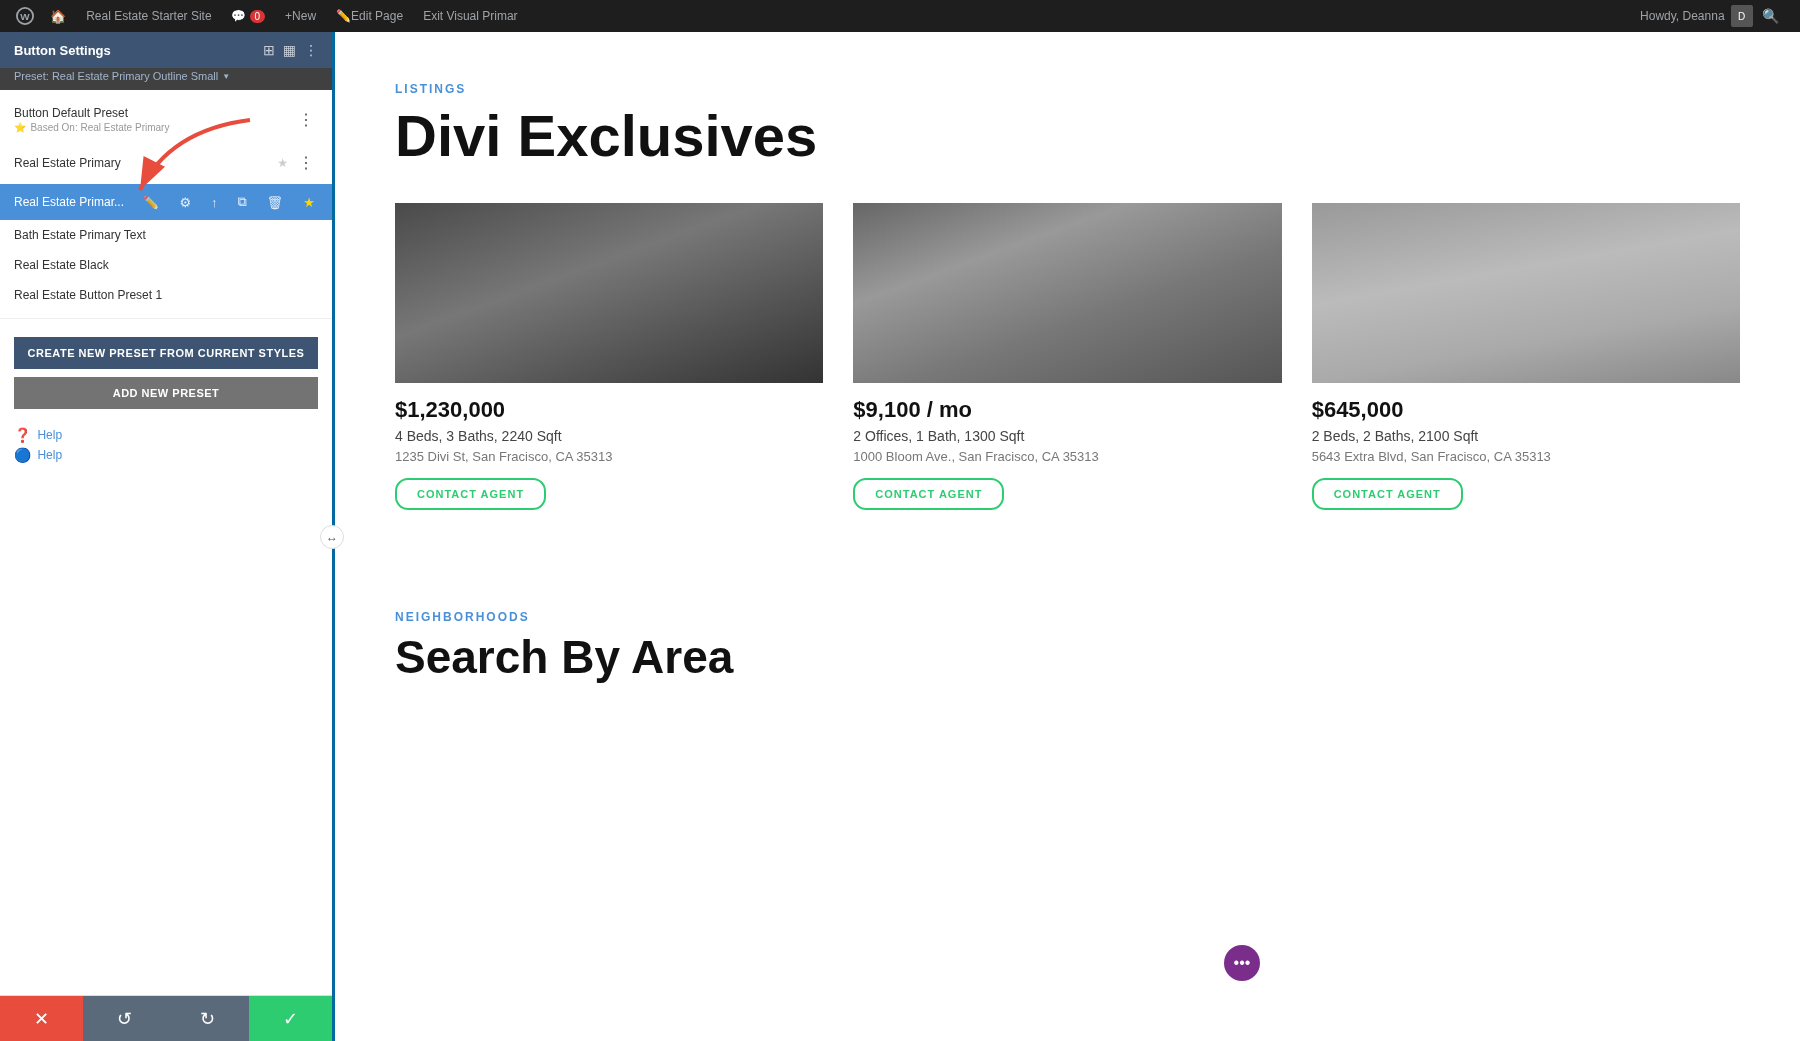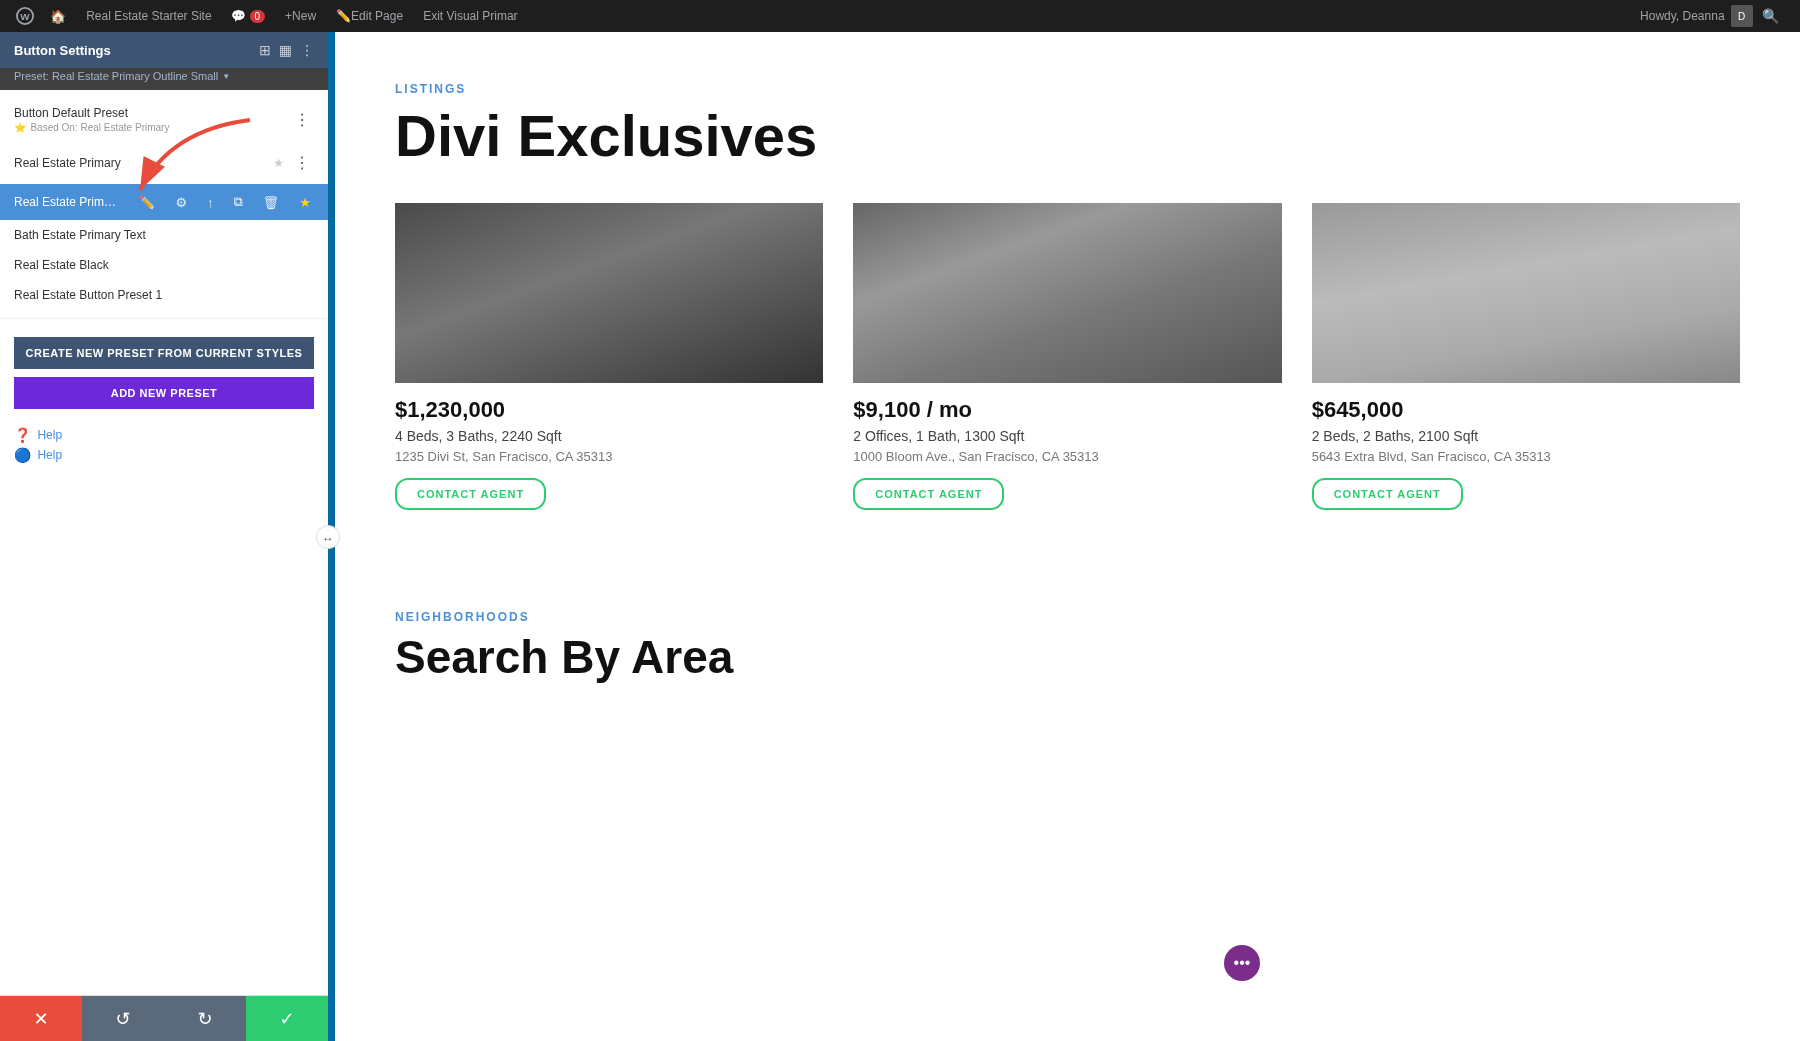--- a/index.html
+++ b/index.html
@@ -57,21 +57,21 @@
     .main-layout {
       display: flex;
       margin-top: 32px;
       height: calc(1041px - 32px);
     }
 
     
     .left-panel {
       width: 335px;
       background: #fff;
-      border-right: 7px solid #0369a1;
+      border-right: 3px solid #0369a1;
       display: flex;
       flex-direction: column;
       position: relative;
       z-index: 100;
     }
 
     
     .panel-header {
       background: #3d5473;
       color: #fff;
@@ -165,21 +165,21 @@
       padding: 10px 0;
       font-size: 11px;
       font-weight: 600;
       letter-spacing: 0.5px;
       cursor: pointer;
       text-transform: uppercase;
       width: 100%;
       text-align: center;
     }
     .btn-add-preset {
-      background: #6d28d9;
+      background: #737373;
       color: #fff;
       border: none;
       padding: 10px 14px;
       font-size: 11px;
       font-weight: 600;
       letter-spacing: 0.5px;
       cursor: pointer;
       text-transform: uppercase;
       width: 100%;
       text-align: center;

